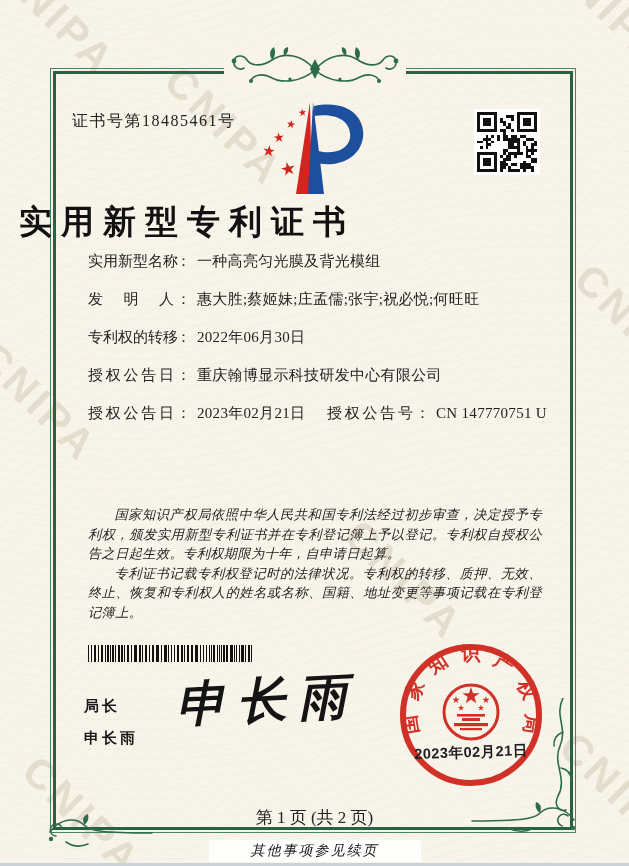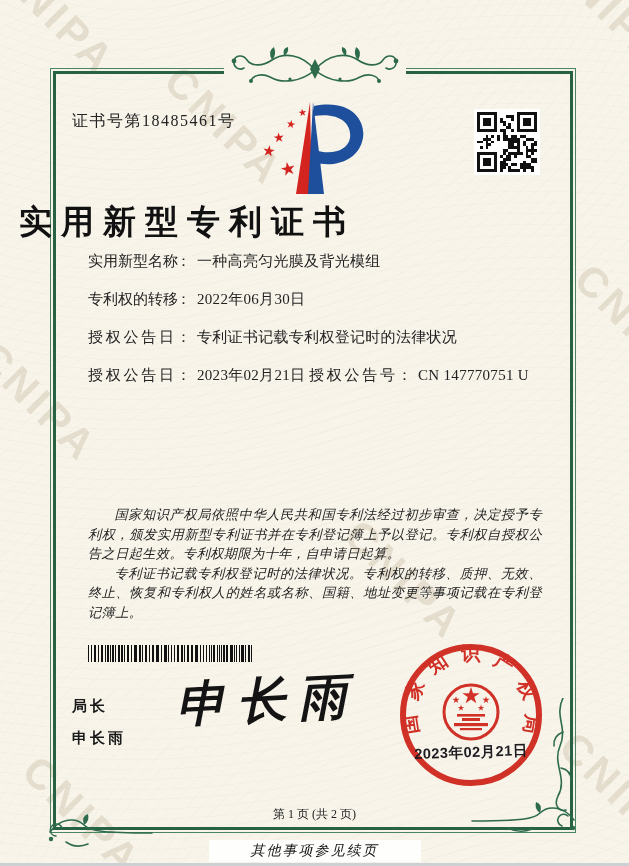--- a/index.html
+++ b/index.html
@@ -36,46 +36,46 @@
   .qr svg{display:block;width:100%;height:100%;}
   .cert-title{
     position:absolute;left:0;top:190px;width:557px;margin:10px;text-align:left;
     font-size:33px;font-weight:700;letter-spacing:9px;text-indent:9px;color:#111;z-index:3;
   }
   .fields{position:absolute;left:88px;top:251px;width:460px;font-size:15px;z-index:3;}
   .frow{margin-bottom:18px;line-height:20px;white-space:nowrap;}
   .flabel{display:inline-block;width:86px;text-align:justify;text-align-last:justify;vertical-align:top;}
   .fcolon{display:inline-block;margin:0 6px 0 2px;}
   .fvalue{letter-spacing:0.3px;}
-  .flabel.second{}
+  .flabel.second{margin-left:18px;}
   .legal-block{position:absolute;left:88px;top:505px;width:454px;z-index:3;}
   .legal{
     margin:0;font-size:13.2px;line-height:19.6px;text-align:justify;text-indent:2em;
     font-style:italic;color:#1d1d1d;letter-spacing:0.4px;
   }
   .barcode{position:absolute;left:88px;top:645px;width:164px;height:17px;z-index:3;}
   .barcode svg{display:block;width:100%;height:100%;}
   .sig-role,.sig-name{
-    position:absolute;left:72px;font-family:"Liberation Sans","DejaVu Sans",sans-serif;
+    position:absolute;left:84px;font-family:"Liberation Sans","DejaVu Sans",sans-serif;
     font-weight:700;font-size:15px;letter-spacing:3px;color:#1a1a1a;z-index:3;
   }
   .sig-role{top:697px;}
   .sig-name{top:729px;}
   .autograph{
     position:absolute;left:176px;top:668px;font-size:49px;font-style:italic;font-weight:600;
     letter-spacing:12px;color:#141414;transform:rotate(-3deg);z-index:3;white-space:nowrap;
   }
   .seal{position:absolute;left:396px;top:640px;width:150px;height:150px;z-index:4;mix-blend-mode:multiply;opacity:0.95;}
   .seal svg{display:block;width:150px;height:150px;}
   .seal-date{
     position:absolute;left:0;top:103px;width:150px;text-align:center;font-size:14.5px;
     font-weight:700;color:#101018;letter-spacing:0.5px;transform:rotate(-2deg);
     font-family:"Liberation Sans","DejaVu Sans",sans-serif;
   }
-  .page-info{position:absolute;left:0;top:806px;width:629px;text-align:center;font-size:12px;color:#222;z-index:3;}
+  .page-info{position:absolute;left:0;top:806px;width:629px;text-align:center;font-size:17px;color:#222;z-index:3;}
   .cont-strip{position:absolute;left:0;top:840px;width:629px;height:23px;text-align:center;z-index:3;}
   .cont-note{
     display:inline-block;background:#fefefc;padding:2px 42px;font-size:14px;font-style:italic;
     letter-spacing:2px;color:#161616;
   }
   .bottom-bar{position:absolute;left:0;bottom:0;width:629px;height:3px;background:#ccd1d6;z-index:5;}
   .green{stroke:#2e6b4d;fill:none;stroke-width:1.6;stroke-linecap:round;}
   .greenfill{fill:#2e6b4d;stroke:none;}
 </style>
 </head>
@@ -277,24 +277,27 @@
       </svg>
   </div>
 
   <h1 class="cert-title">实用新型专利证书</h1>
 
   <div class="fields">
     <div class="frow">
       <span class="flabel">实用新型名称</span><span class="fcolon">：</span><span class="fvalue">一种高亮匀光膜及背光模组</span>
     </div>
     <div class="frow">
+      <span class="flabel">发明人</span><span class="fcolon">：</span><span class="fvalue">惠大胜;蔡姬妹;庄孟儒;张宇;祝必悦;何旺旺</span>
+    </div>
+    <div class="frow">
       <span class="flabel">专利权的转移</span><span class="fcolon">：</span><span class="fvalue">2022年06月30日</span>
     </div>
     <div class="frow">
-      <span class="flabel">授权公告日</span><span class="fcolon">：</span><span class="fvalue">专利证书记载专利权登记时的法律状况</span>
+      <span class="flabel">授权公告日</span><span class="fcolon">：</span><span class="fvalue">重庆翰博显示科技研发中心有限公司</span>
     </div>
     <div class="frow">
       <span class="flabel">授权公告日</span><span class="fcolon">：</span><span class="fvalue">2023年02月21日</span>
       <span class="flabel second">授权公告号</span><span class="fcolon">：</span><span class="fvalue">CN 147770751 U</span>
     </div>
   </div>
 
   <div class="legal-block">
     <p class="legal">国家知识产权局依照中华人民共和国专利法经过初步审查，决定授予专利权，颁发实用新型专利证书并在专利登记簿上予以登记。专利权自授权公告之日起生效。专利权期限为十年，自申请日起算。</p>
     <p class="legal">专利证书记载专利权登记时的法律状况。专利权的转移、质押、无效、终止、恢复和专利权人的姓名或名称、国籍、地址变更等事项记载在专利登记簿上。</p>

